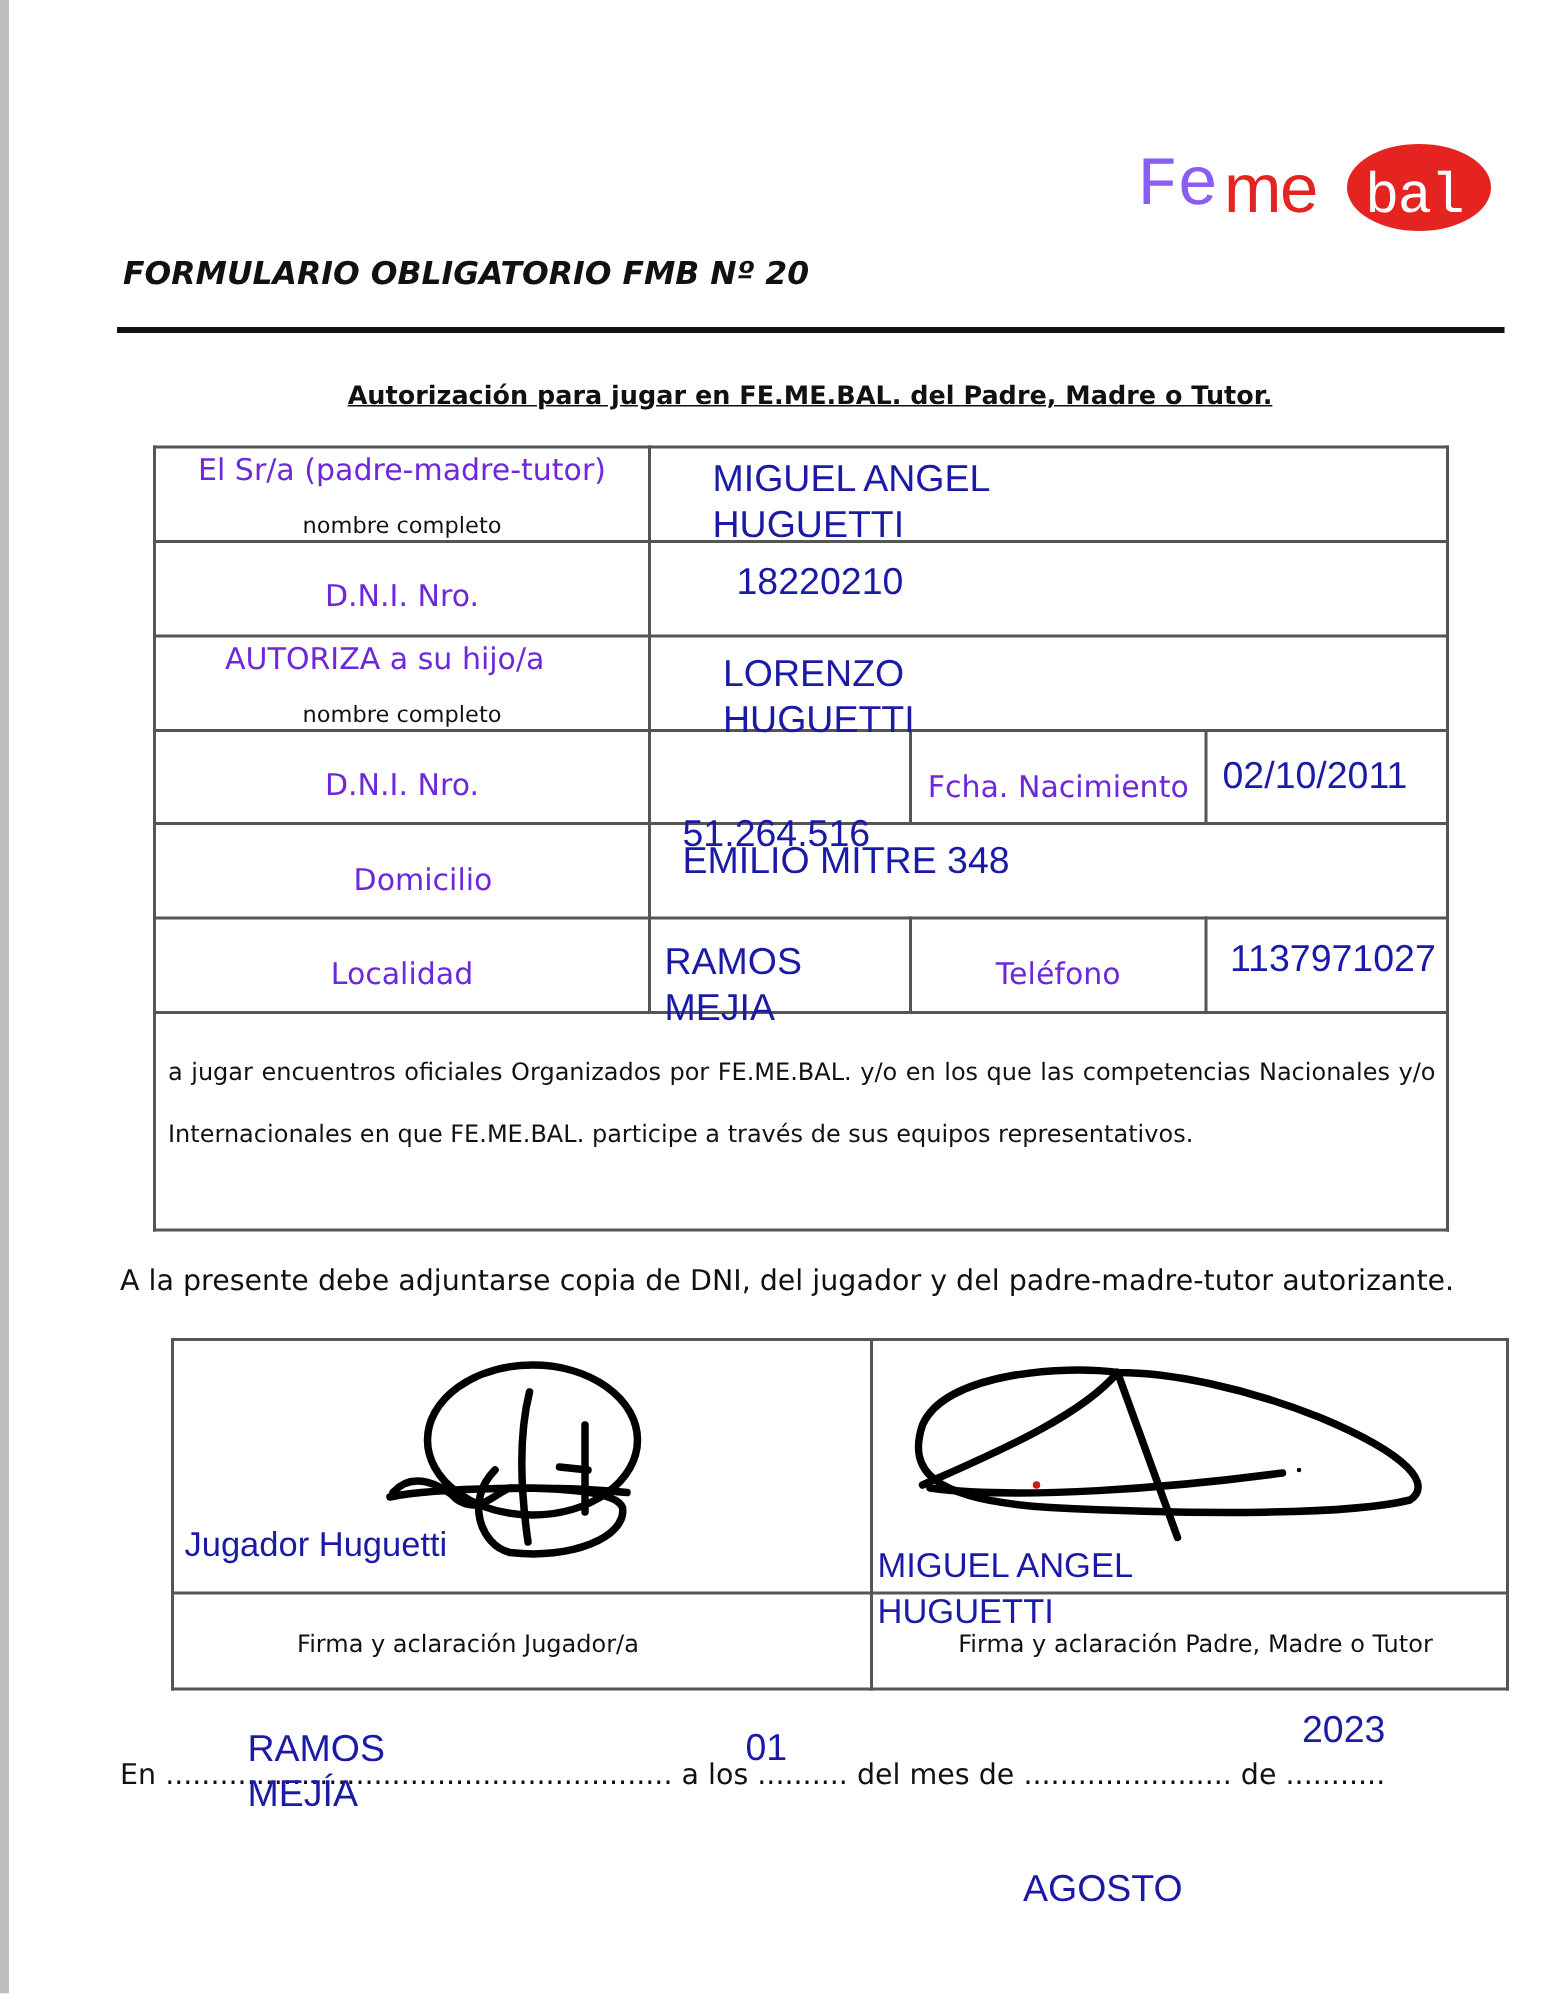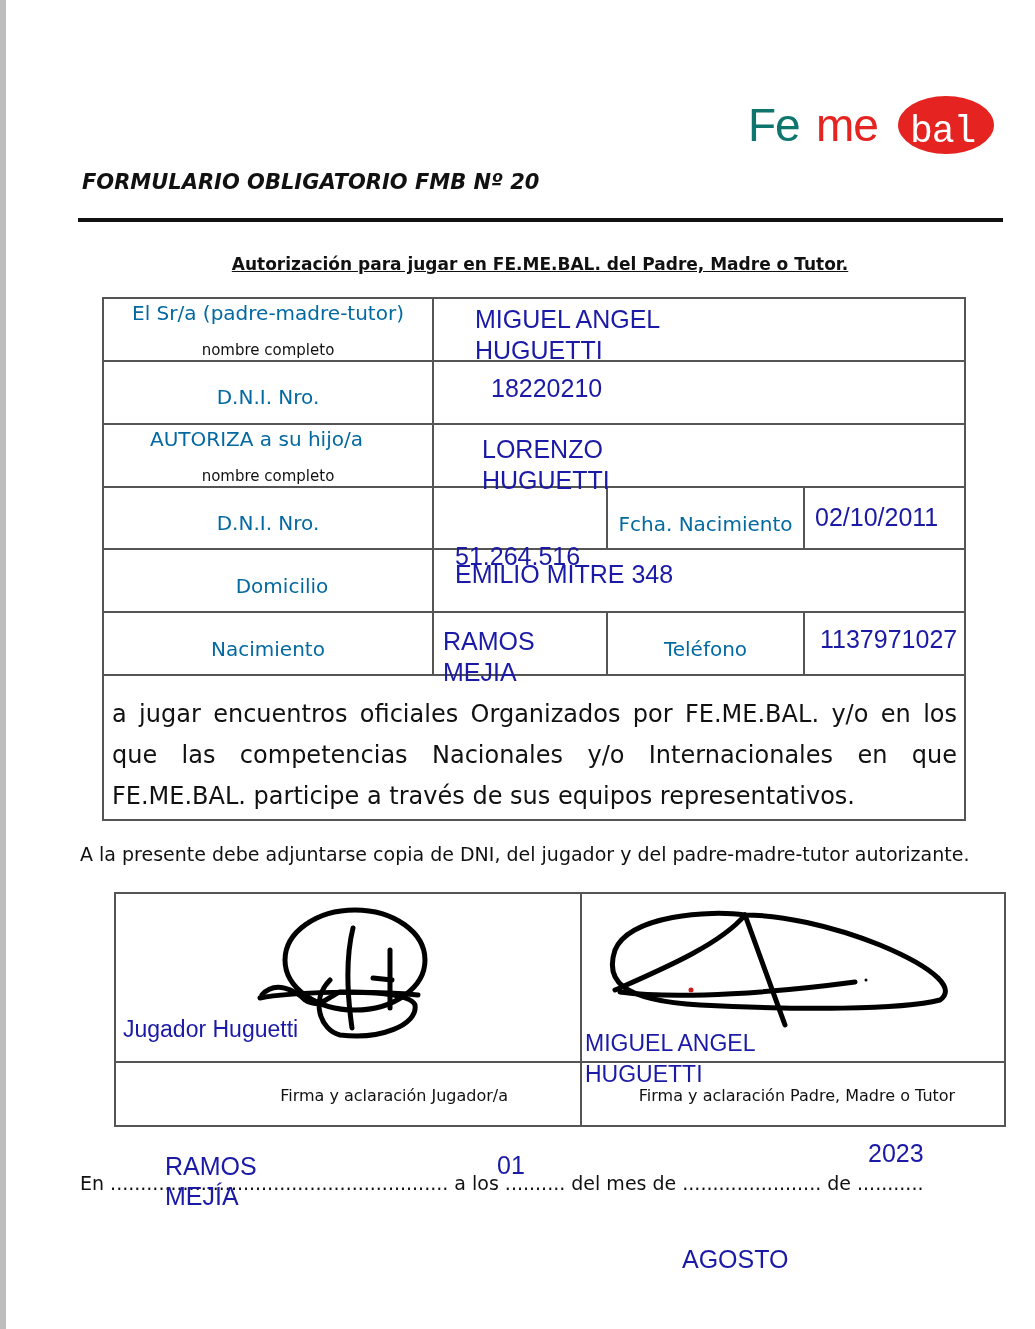--- a/index.html
+++ b/index.html
@@ -2,35 +2,35 @@
 <html><head>
 <meta charset="utf-8">
 <style>
   html, body { margin: 0; padding: 0; }
   body {
     width: 1035px; height: 1329px; background: #ffffff; position: relative; overflow: hidden;
     font-family: "DejaVu Sans", sans-serif; color: #111;
   }
   .left-bar { position: absolute; left: 0; top: 0; width: 6px; height: 1329px; background: #bdbdbd; }
   .logo { position: absolute; left: 748px; top: 96px; height: 60px; width: 250px; }
-  .logo .fe { position: absolute; left: 0; top: 2px; font-family: Liberation Sans, sans-serif; font-size: 46px; color: #0f766e; letter-spacing: -1px; }
+  .logo .fe { position: absolute; left: 10px; top: 2px; font-family: Liberation Mono, monospace; font-size: 46px; color: #8b5cf6; letter-spacing: -1px; }
   .logo .me { position: absolute; left: 68px; top: 2px; font-family: "Liberation Sans", sans-serif; font-size: 46px; color: #e52421; letter-spacing: -1px; }
   .logo .ball { position: absolute; left: 150px; top: 0px; width: 96px; height: 58px; border-radius: 50%; background: #e52421; }
   .logo .bal { position: absolute; left: 162px; top: 14px; font-family: Liberation Mono, monospace; font-size: 38px; color: #ffffff; letter-spacing: -1px; }
 
   .form-title { position: absolute; left: 82px; top: 170px; font-family: "DejaVu Sans", sans-serif; font-weight: bold; font-style: italic; font-size: 21px; color: #111; }
   .title-rule { position: absolute; left: 78px; top: 218px; width: 925px; height: 4px; background: #111; }
   .subtitle { position: absolute; left: 0; width: 1080px; top: 254px; text-align: center; font-weight: bold; font-size: 17px; text-decoration: underline; }
 
   .line { position: absolute; background: #555; }
-  .lbl { position: absolute; font-size: 20px; color: #0369a1; text-align: center; }
+  .lbl { position: absolute; font-size: 20px; color: #6d28d9; text-align: center; }
   .lbl-sm { position: absolute; font-size: 15px; color: #111; text-align: center; }
   .val { position: absolute; font-family: "Liberation Sans", sans-serif; font-size: 25px; color: #1a1aa6; line-height: 31px; }
 
-  .para { position: absolute; left: 112px; top: 694px; width: 845px; font-size: 24px; line-height: 41px; text-align: justify; color: #111; }
+  .para { position: absolute; left: 112px; top: 694px; width: 845px; font-size: 16px; line-height: 41px; text-align: justify; color: #111; }
   .note { position: absolute; left: 80px; top: 843px; font-size: 19px; color: #111; }
 
   .sig-caption { position: absolute; font-size: 16px; color: #111; text-align: center; }
   .date-line { position: absolute; left: 80px; top: 1172px; font-size: 19px; color: #111; white-space: nowrap; }
   svg.sig { position: absolute; }
 </style>
 </head>
 <body>
 
 <div class="left-bar"></div>
@@ -86,21 +86,21 @@
 </div>
 
 <div class="lbl" style="left:104px; width:328px; top:511px;">D.N.I. Nro.</div>
 <div class="val" style="left:455px; top:495px;margin-top:46px;">51.264.516</div>
 <div class="lbl" style="left:608px; width:195px; top:512px;">Fcha. Nacimiento</div>
 <div class="val" style="left:815px; top:502px;">02/10/2011</div>
 
 <div class="lbl" style="left:104px; width:356px; top:574px;">Domicilio</div>
 <div class="val" style="left:455px; top:559px;">EMILIO MITRE 348</div>
 
-<div class="lbl" style="left:104px; width:328px; top:637px;">Nacimiento</div>
+<div class="lbl" style="left:104px; width:328px; top:637px;">Localidad</div>
 <div class="val" style="left:443px; top:626px;">
   <div>RAMOS</div>
   <div>MEJIA</div>
 </div>
 <div class="lbl" style="left:608px; width:195px; top:637px;">Teléfono</div>
 <div class="val" style="left:820px; top:624px;">1137971027</div>
 
 <div class="para">a jugar encuentros oficiales Organizados por FE.ME.BAL. y/o en los que las competencias Nacionales y/o Internacionales en que FE.ME.BAL. participe a través de sus equipos representativos.</div>
 
 <div class="note">A la presente debe adjuntarse copia de DNI, del jugador y del padre-madre-tutor autorizante.</div>
@@ -134,21 +134,21 @@
     <path d="M20 92 C80 100 180 92 255 82"></path>
   </g>
   <circle cx="91" cy="90" r="2.5" fill="#d21a1a"></circle>
   <circle cx="266" cy="80" r="1.5" fill="#000"></circle>
 </svg>
 <div class="val" style="left:585px; top:1028px; font-size:23px;">
   <div>MIGUEL ANGEL</div>
   <div>HUGUETTI</div>
 </div>
 
-<div class="sig-caption" style="left:116px; width:392px; top:1086px;text-align:right;">Firma y aclaración Jugador/a</div>
+<div class="sig-caption" style="left:116px; width:392px; top:1086px;">Firma y aclaración Jugador/a</div>
 <div class="sig-caption" style="left:582px; width:430px; top:1086px;">Firma y aclaración Padre, Madre o Tutor</div>
 
 <div class="date-line">En ........................................................ a los .......... del mes de ....................... de ...........</div>
 <div class="val" style="left:165px; top:1151px; line-height:30px;">
   <div>RAMOS</div>
   <div>MEJÍA</div>
 </div>
 <div class="val" style="left:497px; top:1150px;">01</div>
 <div class="val" style="left:682px; top:1205px;margin-top:39px;">AGOSTO</div>
 <div class="val" style="left:868px; top:1138px;">2023</div>

